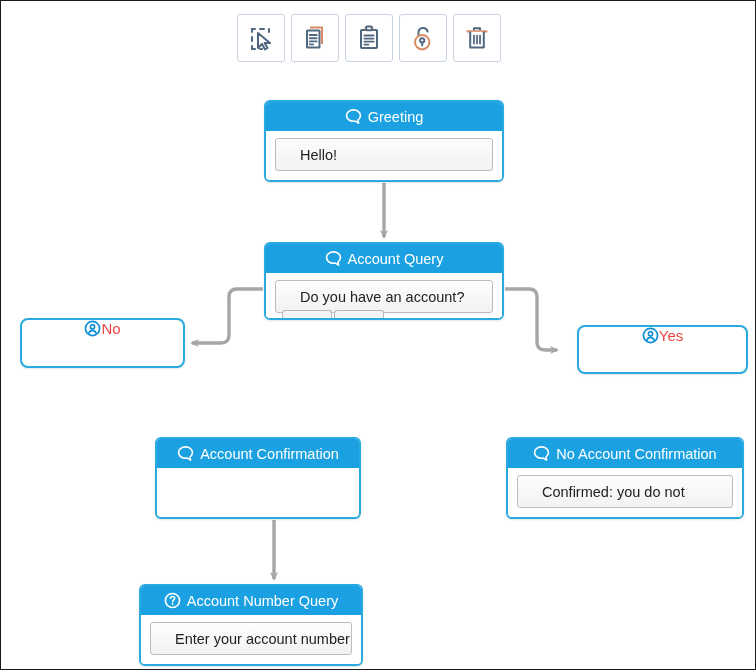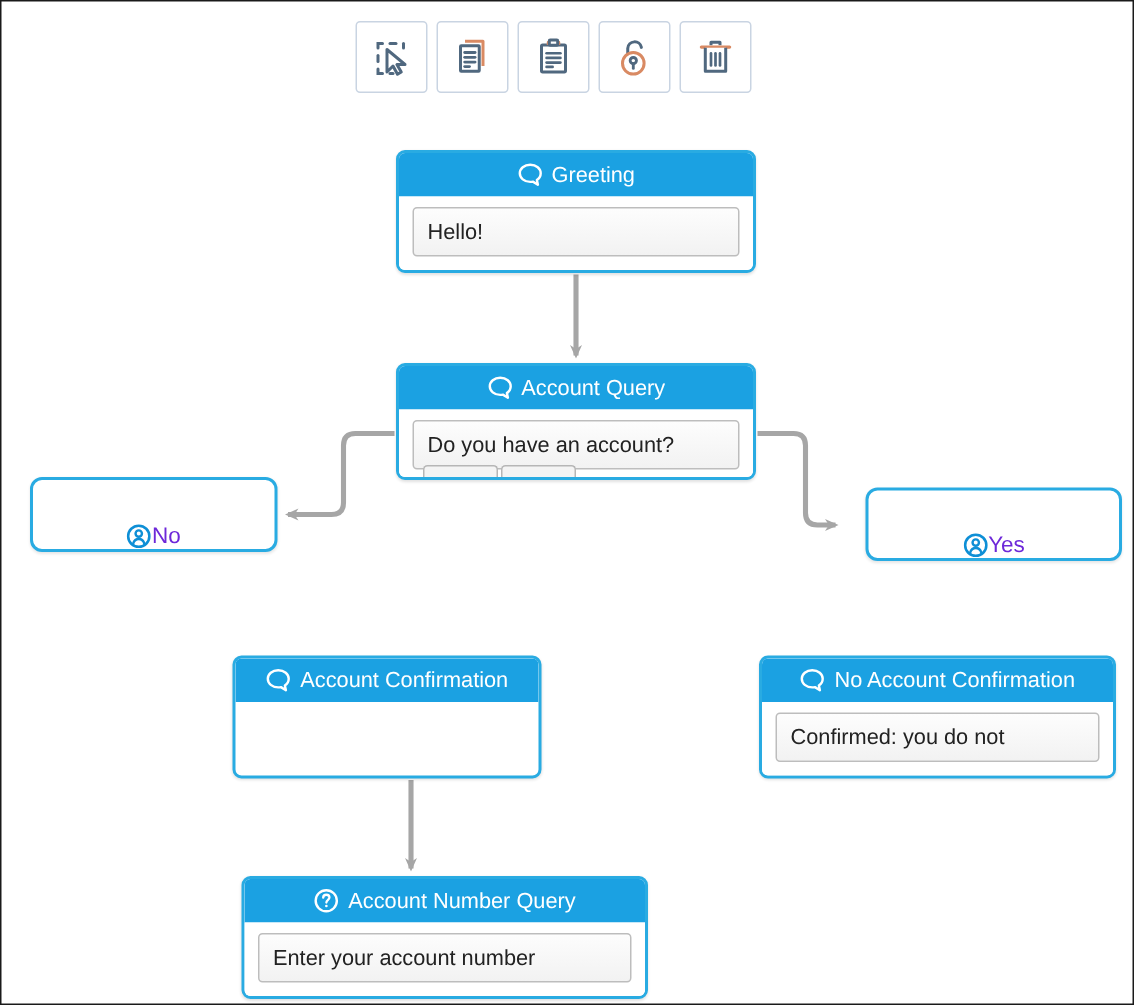--- a/index.html
+++ b/index.html
@@ -78,21 +78,21 @@
     background: #ffffff;
   }
   .node-field {
     box-sizing: border-box;
     height: 33px;
     border: 1px solid #bdbdbd;
     border-radius: 3px;
     background: linear-gradient(to bottom, #fdfdfd 0%, #f2f2f2 100%);
     display: flex;
     align-items: center;
-    padding: 0 9px;
+    padding: 0 24px;
     font-size: 14.5px;
     color: #222222;
     white-space: nowrap;
     overflow: hidden;
   }
   
   .sub-btns {
     position: absolute;
     left: 16px;
     bottom: 0;
@@ -110,25 +110,25 @@
   }
 
   
   .answer-node {
     position: absolute;
     box-sizing: border-box;
     border: 2px solid #29abe2;
     border-radius: 8px;
     background: #ffffff;
     display: flex;
-    align-items: flex-end;
+    align-items: flex-start;
     justify-content: center;
     gap: 0;
     font-size: 15px;
-    color: #6d28d9;
+    color: #ef4444;
     box-shadow: 0 1px 2px rgba(0,0,0,0.10);
   }
   .answer-node svg { display: block; }
 </style>
 </head>
 <body>
 
 <div id="canvas">
 
   <svg id="wires" viewBox="0 0 756 670" xmlns="http://www.w3.org/2000/svg">
@@ -282,21 +282,21 @@
       </svg>
       <span>No Account Confirmation</span>
     </div>
     <div class="node-body">
       <div class="node-field">
         <span>Confirmed: you do not</span>
       </div>
     </div>
   </div>
 
-  <div class="node" style="left:160px; top:583px; width:271px; height:82px;">
+  <div class="node" style="left:138px; top:583px; width:224px; height:82px;">
     <div class="node-header">
       <svg width="17" height="17" viewBox="0 0 20 20">
         <circle cx="10" cy="10" r="8.3" fill="none" stroke="#ffffff" stroke-width="1.9"></circle>
         <path d="M7.6,7.6 C7.6,6.2 8.7,5.3 10.1,5.3 C11.5,5.3 12.5,6.2 12.5,7.5 C12.5,9.2 10.1,9.4 10.1,11.4" fill="none" stroke="#ffffff" stroke-width="1.8" stroke-linecap="round"></path>
         <circle cx="10.1" cy="14.1" r="1.05" fill="#ffffff"></circle>
       </svg>
       <span>Account Number Query</span>
     </div>
     <div class="node-body">
       <div class="node-field">

